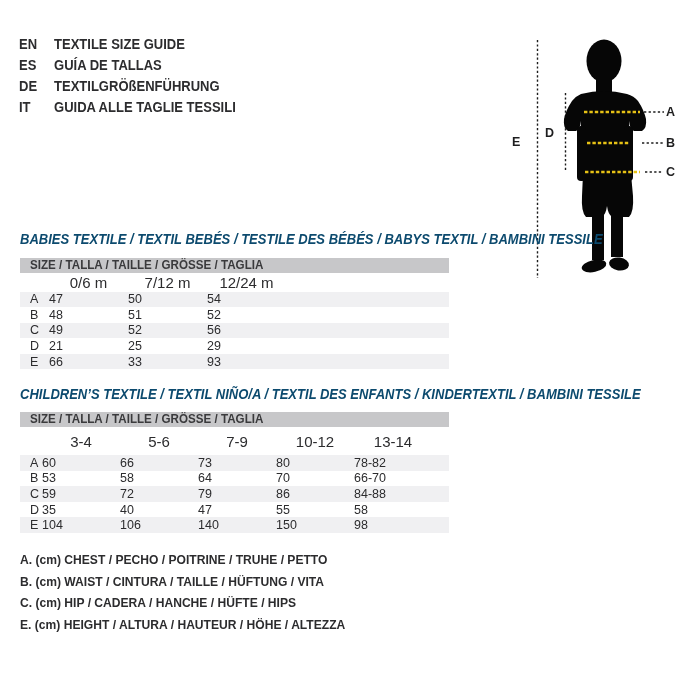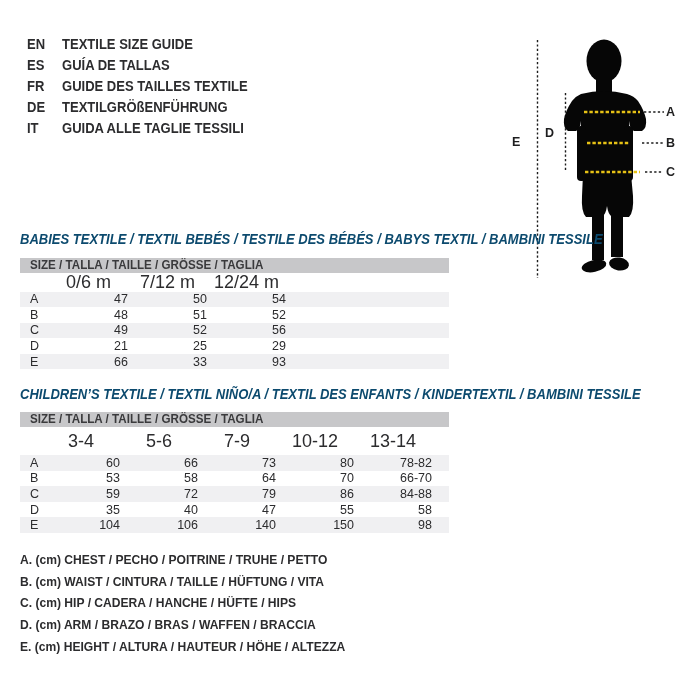--- a/index.html
+++ b/index.html
@@ -6,21 +6,21 @@
   body {
     width:700px; height:700px; position:relative;
     background:#ffffff; overflow:hidden;
     font-family:"Liberation Sans", sans-serif;
     color:#2c2c2e;
     -webkit-font-smoothing:antialiased;
   }
   .cond { display:inline-block; transform:scaleX(0.93); transform-origin:0 50%; white-space:nowrap; }
 
   
-  .langs { position:absolute; left:27px; top:34px; }
+  .langs { position:absolute; left:19px; top:34px; }
   .lang-row { display:flex; height:20.8px; align-items:center; font-size:14px; font-weight:bold; }
   .lang-code { width:35px; flex:0 0 35px; }
 
   
   .fig-svg { position:absolute; left:500px; top:30px; width:185px; height:255px; }
   .fig-label { position:absolute; font-size:12.5px; font-weight:bold; color:#1e1e1f; }
   .lbl-e { left:512px; top:135px; }
   .lbl-d { left:545px; top:126px; }
   .lbl-a { left:666px; top:105px; }
   .lbl-b { left:666px; top:136px; }
@@ -33,32 +33,32 @@
   .sec-title { position:absolute; left:20px; font-size:14px; font-weight:bold; white-space:nowrap; color:#0c4a6e;font-style:italic; }
   .babies-title   { top:231px; }
   .children-title { top:386px; }
 
   
   .table { position:absolute; left:20px; width:429px; }
   .babies-table   { top:258px; }
   .children-table { top:412px; }
   .size-bar { height:15px; background:#c7c7c9; display:flex; align-items:flex-start;
               padding-left:10px; font-size:12.5px; font-weight:bold; color:#3a3a3c; box-sizing:border-box; }
-  .cols { display:flex; align-items:center; font-size:18px; }
+  .cols { display:flex; align-items:center; font-size:15px; }
   .babies-table   .cols { height:18.5px; padding-left:29px; }
   .children-table .cols { height:28px;   padding-left:22px; }
   .col-h { text-align:center; }
   .babies-table   .col-h { width:79px; flex:0 0 79px; }
   .children-table .col-h { width:78px; flex:0 0 78px; }
   .trow { display:flex; align-items:center; height:15.6px; font-size:12.5px; }
   .rows > div:nth-of-type(odd) { background:#f0f0f2; }
   .rlabel { padding-left:10px; box-sizing:content-box; }
   .babies-table   .rlabel { width:19px; flex:0 0 19px; }
   .children-table .rlabel { width:12px; flex:0 0 12px; }
-  .cell { text-align:right; }
+  .cell { text-align:left; }
   .babies-table   .cell { width:79px; flex:0 0 79px; }
   .children-table .cell { width:78px; flex:0 0 78px; }
 
   
   .legend { position:absolute; left:20px; top:549px; }
   .legend-line { height:21.6px; display:flex; align-items:center; font-size:13px; font-weight:600; white-space:nowrap; }
 </style>
 </head>
 <body>
 
@@ -68,24 +68,20 @@
       <div class="lang-row">
         <span class="lang-code"><span class="cond">EN</span></span>
         <span class="lang-label"><span class="cond">TEXTILE SIZE GUIDE</span></span>
       </div>
 
       <div class="lang-row">
         <span class="lang-code"><span class="cond">ES</span></span>
         <span class="lang-label"><span class="cond">GUÍA DE TALLAS</span></span>
       </div>
 
-      <div class="lang-row">
-        <span class="lang-code"><span class="cond">FR</span></span>
-        <span class="lang-label"><span class="cond">GUIDE DES TAILLES TEXTILE</span></span>
-      </div>
 
       <div class="lang-row">
         <span class="lang-code"><span class="cond">DE</span></span>
         <span class="lang-label"><span class="cond">TEXTILGRÖßENFÜHRUNG</span></span>
       </div>
 
       <div class="lang-row">
         <span class="lang-code"><span class="cond">IT</span></span>
         <span class="lang-label"><span class="cond">GUIDA ALLE TAGLIE TESSILI</span></span>
       </div>
@@ -236,20 +232,17 @@
     </div>
 
     <div class="legend-line">
       <span class="cond">B. (cm) WAIST / CINTURA / TAILLE / HÜFTUNG / VITA</span>
     </div>
 
     <div class="legend-line">
       <span class="cond">C. (cm) HIP / CADERA / HANCHE / HÜFTE / HIPS</span>
     </div>
 
-    <div class="legend-line">
-      <span class="cond">D. (cm) ARM / BRAZO / BRAS / WAFFEN / BRACCIA</span>
-    </div>
 
     <div class="legend-line">
       <span class="cond">E. (cm) HEIGHT / ALTURA / HAUTEUR / HÖHE / ALTEZZA</span>
     </div>
   </div>
 
 </body></html>

